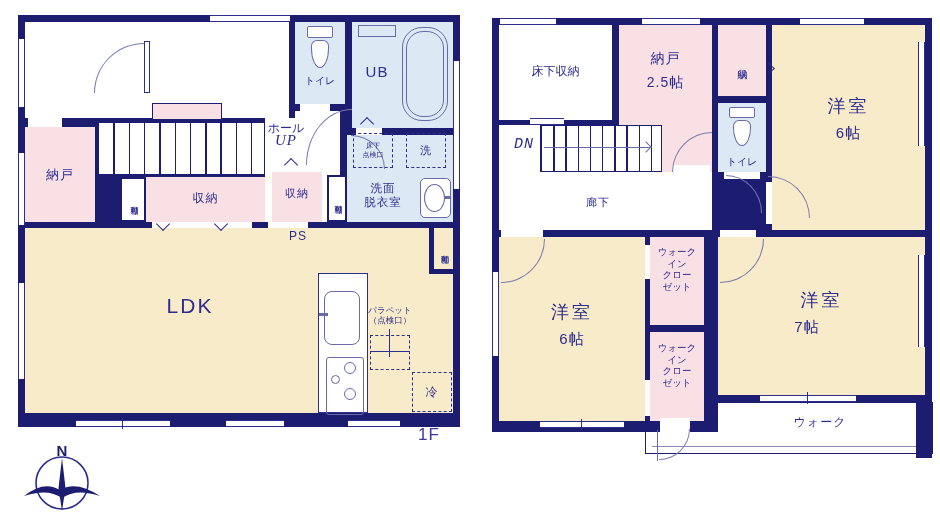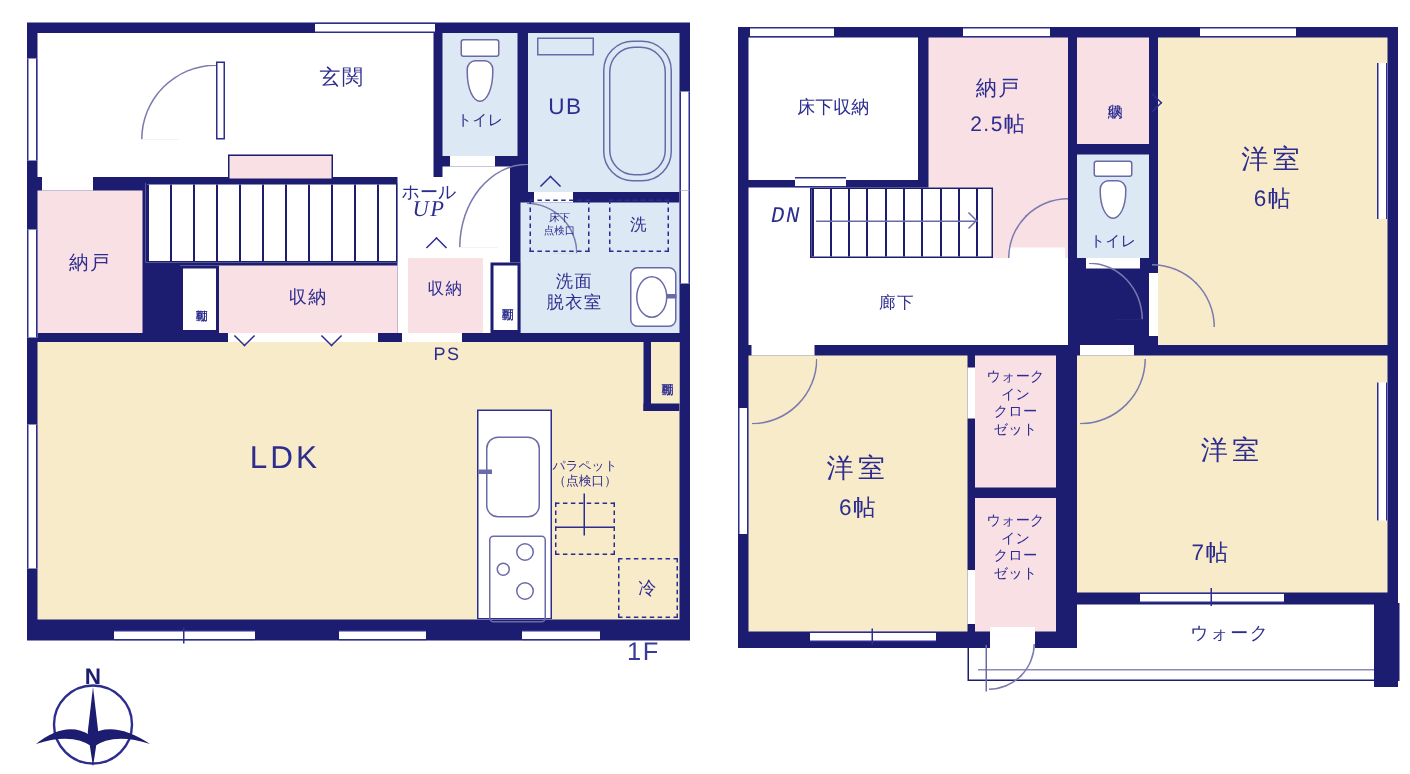--- a/index.html
+++ b/index.html
@@ -128,21 +128,20 @@
     </div>
 
     <div class="a white" style="left:300px;top:258px;width:50px;height:140px;border:1.5px solid #2d2d8f;"></div>
     <div class="a fix" style="left:306px;top:276px;width:36px;height:54px;border-radius:8px;"></div>
     <div class="a fixline" style="left:301px;top:298px;width:9px;height:3px;"></div>
     <div class="a fix" style="left:308px;top:342px;width:38px;height:58px;border-radius:3px;background:transparent;"></div>
     <div class="a fix" style="left:326px;top:347px;width:12px;height:12px;border-radius:50%;background:transparent;"></div>
     <div class="a fix" style="left:313px;top:360px;width:9px;height:9px;border-radius:50%;background:transparent;"></div>
     <div class="a fix" style="left:326px;top:373px;width:12px;height:12px;border-radius:50%;background:transparent;"></div>
 
-    <div class="lbl" style="left:150px;top:28px;width:120px;font-size:14px;">玄関</div>
     <div class="lbl" style="left:277px;top:60px;width:50px;font-size:10px;letter-spacing:0;">トイレ</div>
     <div class="lbl" style="left:332px;top:48px;width:54px;font-size:15px;">UB</div>
     <div class="lbl" style="left:225px;top:106px;width:86px;font-size:12px;letter-spacing:0;">ホール</div>
     <div class="lbl" style="left:7px;top:152px;width:70px;font-size:13px;">納戸</div>
     <div class="lbl" style="left:128px;top:176px;width:119px;font-size:12px;">収納</div>
     <div class="lbl" style="left:254px;top:172px;width:50px;font-size:11px;">収納</div>
     <div class="lbl" style="left:334px;top:166px;width:62px;font-size:11.5px;">洗面
 脱衣室</div>
     <div class="lbl" style="left:250px;top:214px;width:60px;font-size:12px;">PS</div>
     <div class="lbl" style="left:72px;top:278px;width:200px;font-size:21px;letter-spacing:2px;">LDK</div>
@@ -211,21 +210,21 @@
     <div class="a flexc" style="left:226px;top:7px;width:48px;height:71px;">
       <span class="vtxt" style="font-size:10px;color:#2d2d8f;">収納</span>
     </div>
     <div class="lbl" style="left:226px;top:138px;width:48px;font-size:10px;letter-spacing:0;">トイレ</div>
     <div class="lbl" style="left:76px;top:178px;width:60px;font-size:11px;">廊下</div>
     <div class="lbl" style="left:280px;top:78px;width:153px;font-size:18px;letter-spacing:3px;">洋室</div>
     <div class="lbl" style="left:280px;top:106px;width:153px;font-size:15px;">6帖</div>
     <div class="lbl" style="left:7px;top:284px;width:146px;font-size:18px;letter-spacing:3px;">洋室</div>
     <div class="lbl" style="left:7px;top:312px;width:146px;font-size:15px;">6帖</div>
     <div class="lbl" style="left:226px;top:272px;width:207px;font-size:18px;letter-spacing:3px;">洋室</div>
-    <div class="lbl" style="left:226px;top:300px;width:178px;font-size:15px;margin-top:42px;">7帖</div>
+    <div class="lbl" style="left:226px;top:300px;width:178px;font-size:15px;">7帖</div>
     <div class="lbl" style="left:158px;top:228px;width:54px;font-size:9.5px;letter-spacing:0;">ウォーク
 イン
 クロー
 ゼット</div>
     <div class="lbl" style="left:158px;top:324px;width:54px;font-size:9.5px;letter-spacing:0;">ウォーク
 イン
 クロー
 ゼット</div>
   </div>
 

